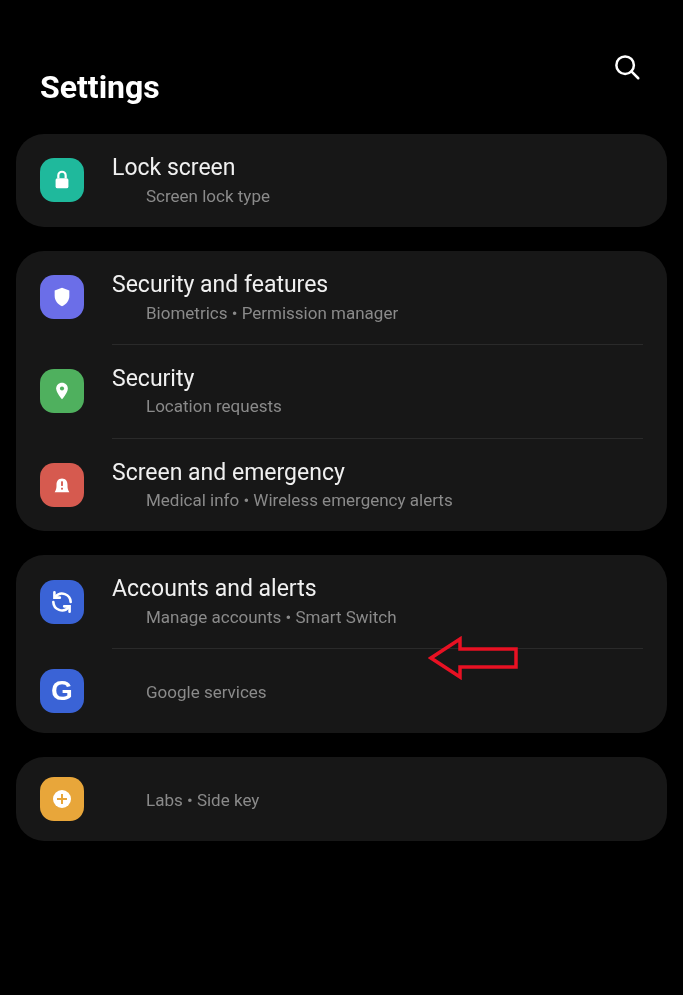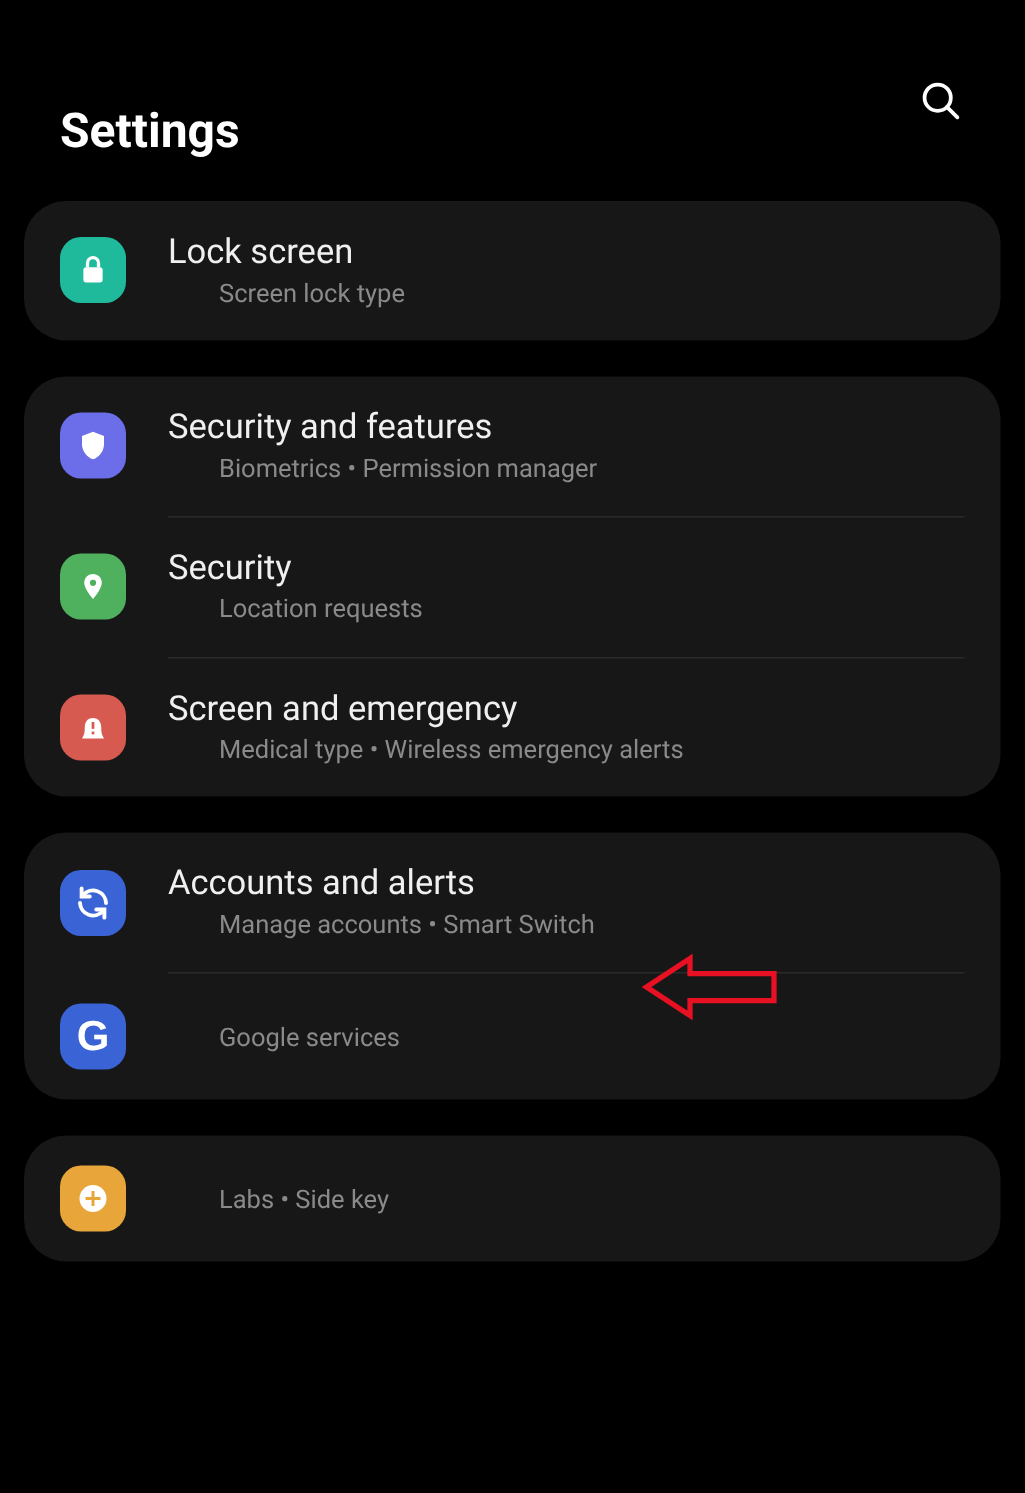--- a/index.html
+++ b/index.html
@@ -152,21 +152,21 @@
   <div class="row">
     <div class="icon-wrap icon-safety">
       <svg width="24" height="22" viewBox="0 0 24 24" fill="#fff">
         <path d="M4 20h16l-1-2c-1-2-1-4-1-6 0-4-2-7-6-7s-6 3-6 7c0 2 0 4-1 6l-1 2z"></path>
         <rect x="11" y="8" width="2" height="5" fill="#d65a4f"></rect>
         <rect x="11" y="15" width="2" height="2" fill="#d65a4f"></rect>
       </svg>
     </div>
     <div class="row-text">
       <div class="row-title">Screen and emergency</div>
-      <div class="row-sub">Medical type  •  Wireless emergency alerts</div>
+      <div class="row-sub">Medical info  •  Wireless emergency alerts</div>
     </div>
   </div>
 </div>
 
 <div class="card">
   <div class="row">
     <div class="icon-wrap icon-accounts">
       <svg width="26" height="26" viewBox="0 0 24 24" fill="none" stroke="#fff" stroke-width="2.4" stroke-linecap="round">
         <path d="M20 12a8 8 0 0 0-14-5"></path>
         <polyline points="5,3 5,8 10,8" fill="none"></polyline>

